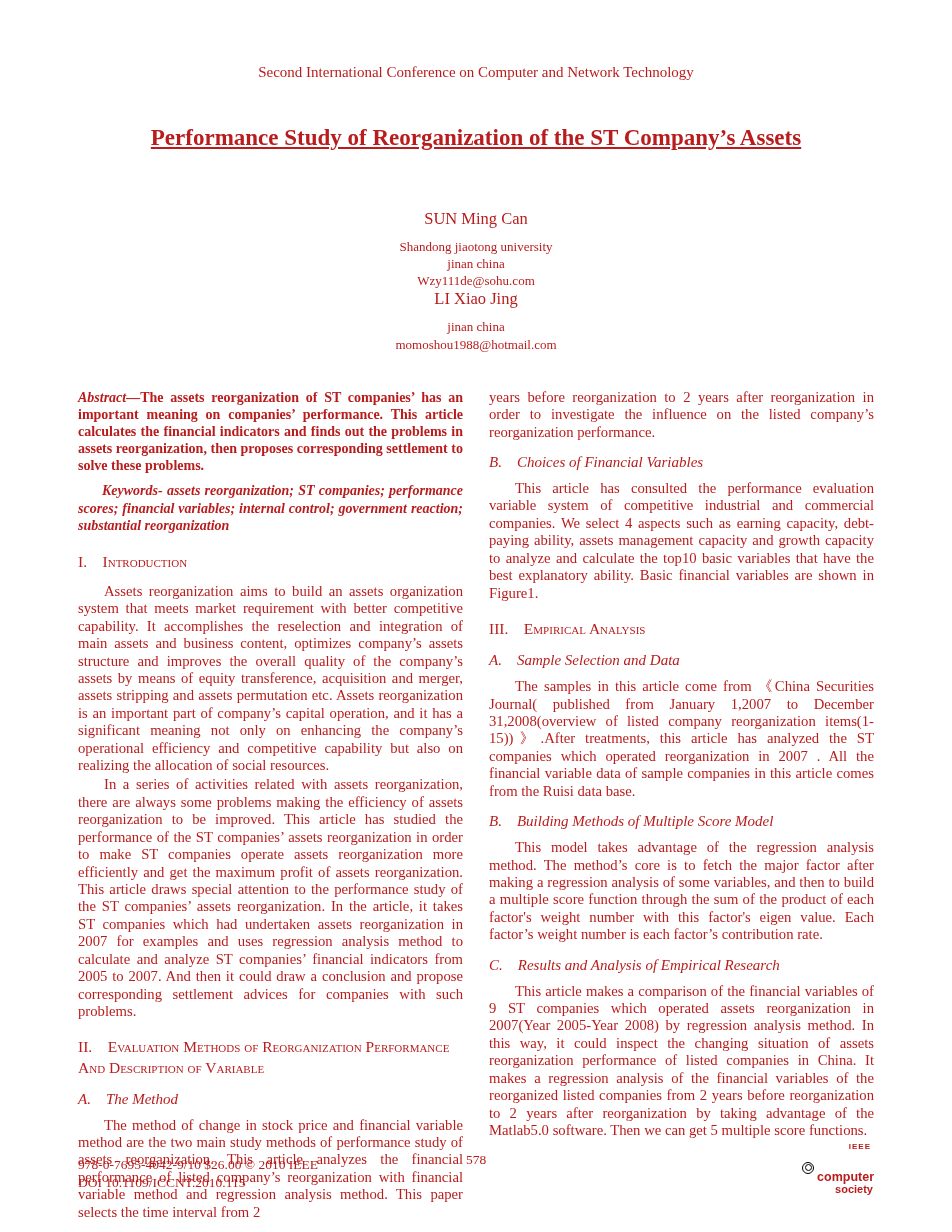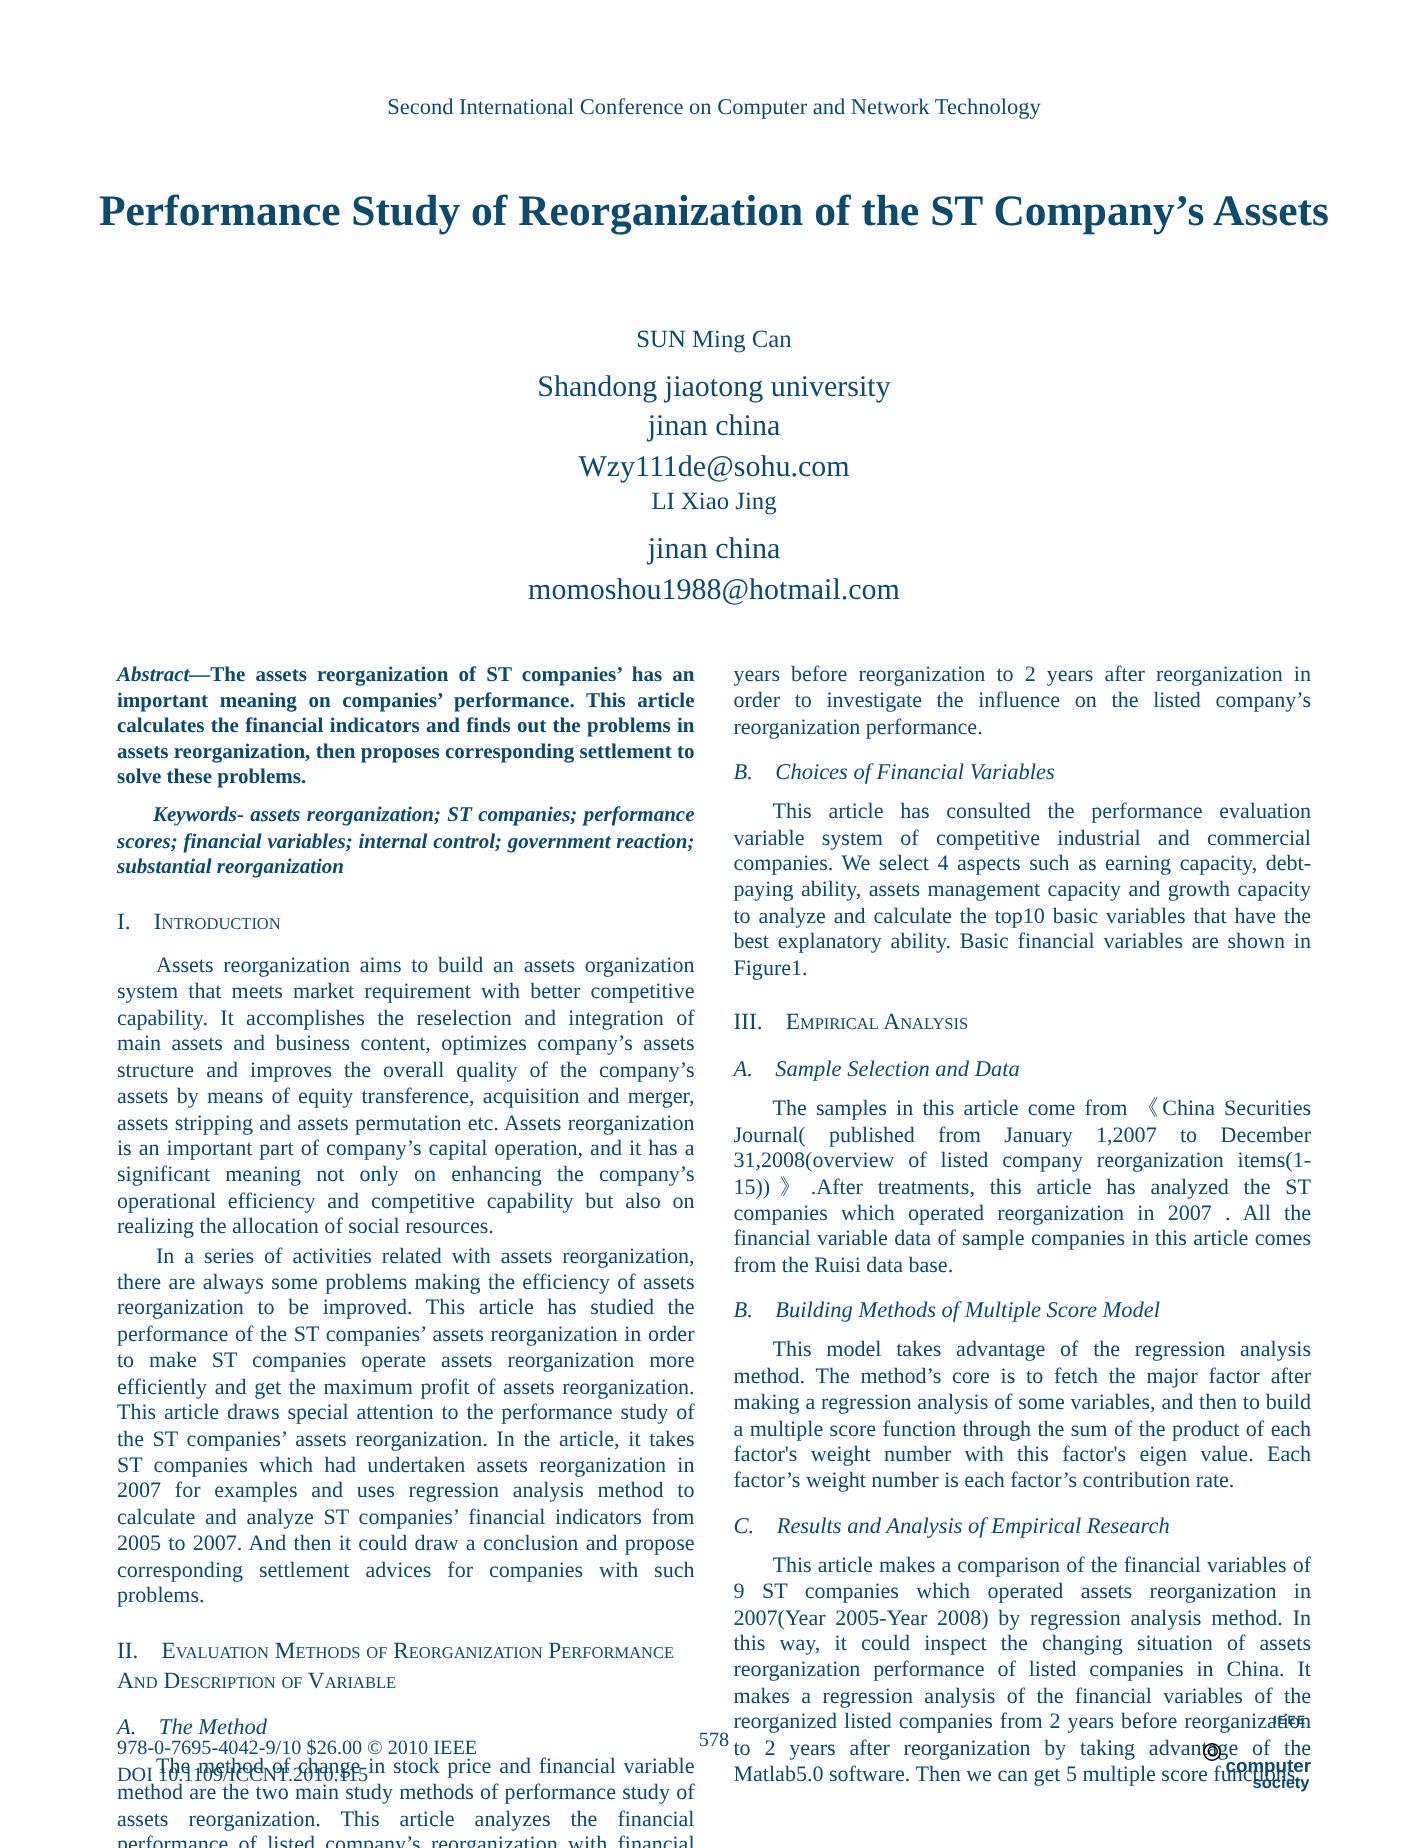--- a/index.html
+++ b/index.html
@@ -3,44 +3,45 @@
 <meta charset="utf-8">
 <style>
   * { box-sizing: border-box; }
   html, body { margin: 0; padding: 0; background: #ffffff; }
   .page {
     position: relative;
     width: 952px;
     height: 1232px;
     margin: 0 auto;
     background: #ffffff;
-    color: #0c4a6e;
+    color: #b91c1c;
     font-family: "Liberation Serif", "DejaVu Serif", serif;
     overflow: hidden;
   }
   .conf-header {
     padding-top: 64px;
     text-align: center;
     font-size: 15px;
   }
   .title {
     margin: 44px 60px 0;
     text-align: center;
-    font-size: 29px;
+    font-size: 23px;
     font-weight: bold;
+    text-decoration: underline;
   }
   .authors {
     display: flex;
     justify-content: space-between;
     margin: 58px 60px 0;
     flex-direction: column;
   }
   .author { flex: 1; text-align: center; padding: 0 10px; }
   .author-name { font-size: 16.5px; margin-bottom: 9px; }
-  .author-line { font-size: 20px; line-height: 1.32; }
+  .author-line { font-size: 13px; line-height: 1.32; }
 
   .columns {
     display: flex;
     gap: 26px;
     margin: 36px 78px 0;
   }
   .col { flex: 1; min-width: 0; }
 
   .abstract {
     font-size: 14px;

